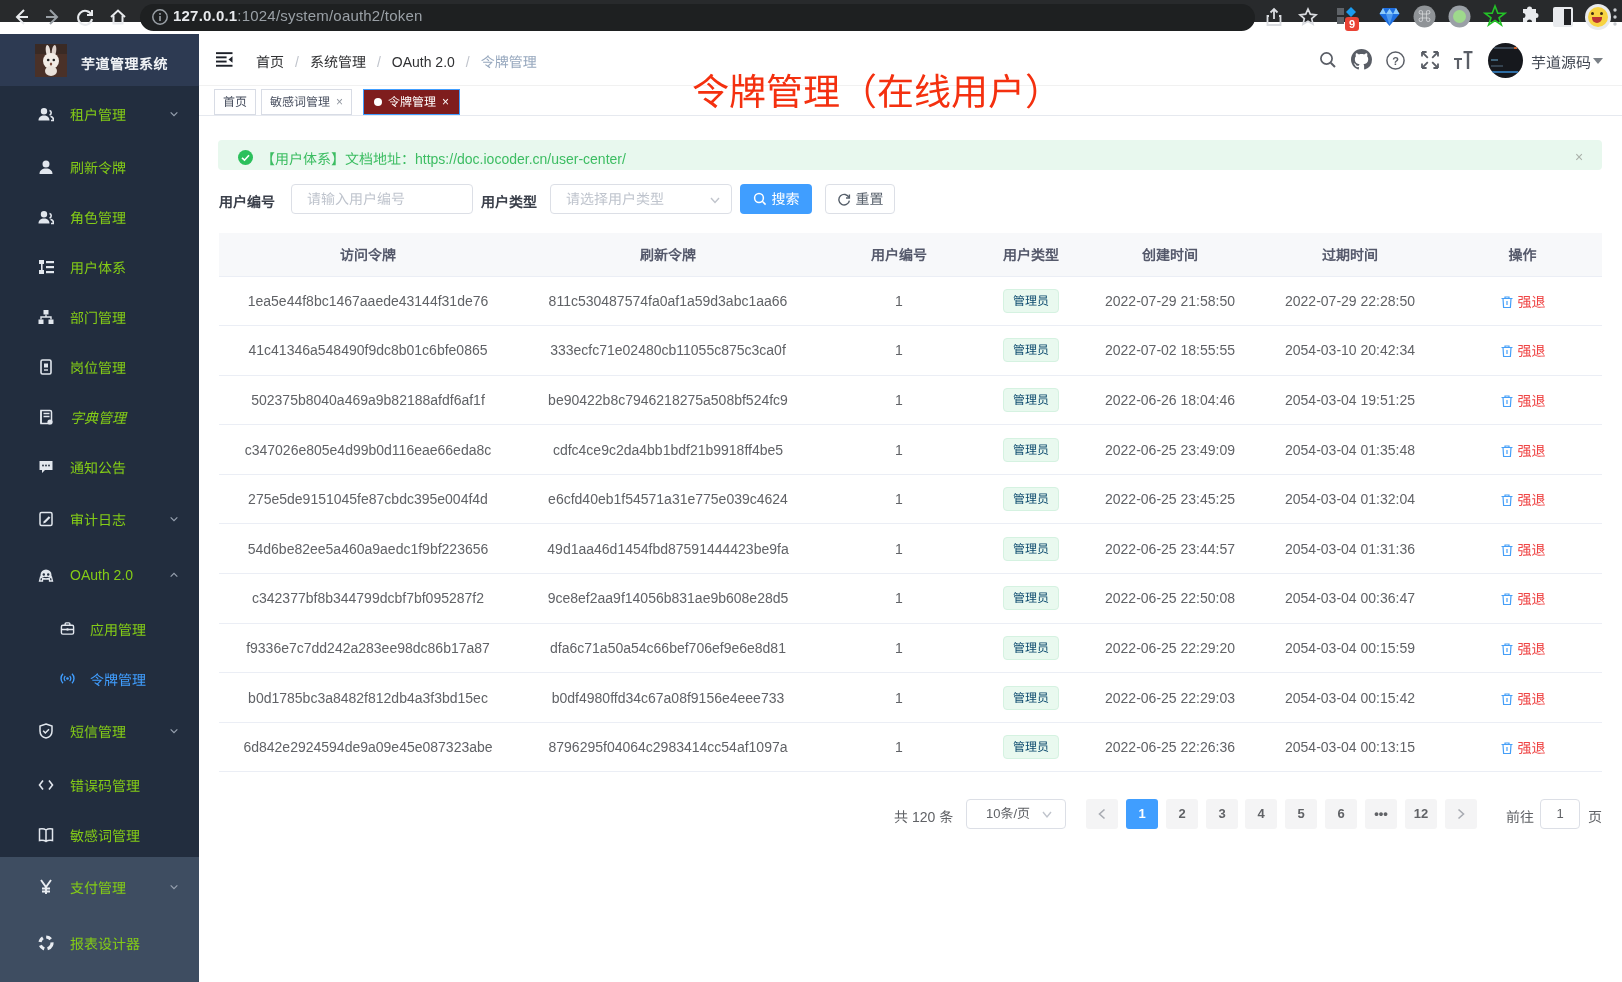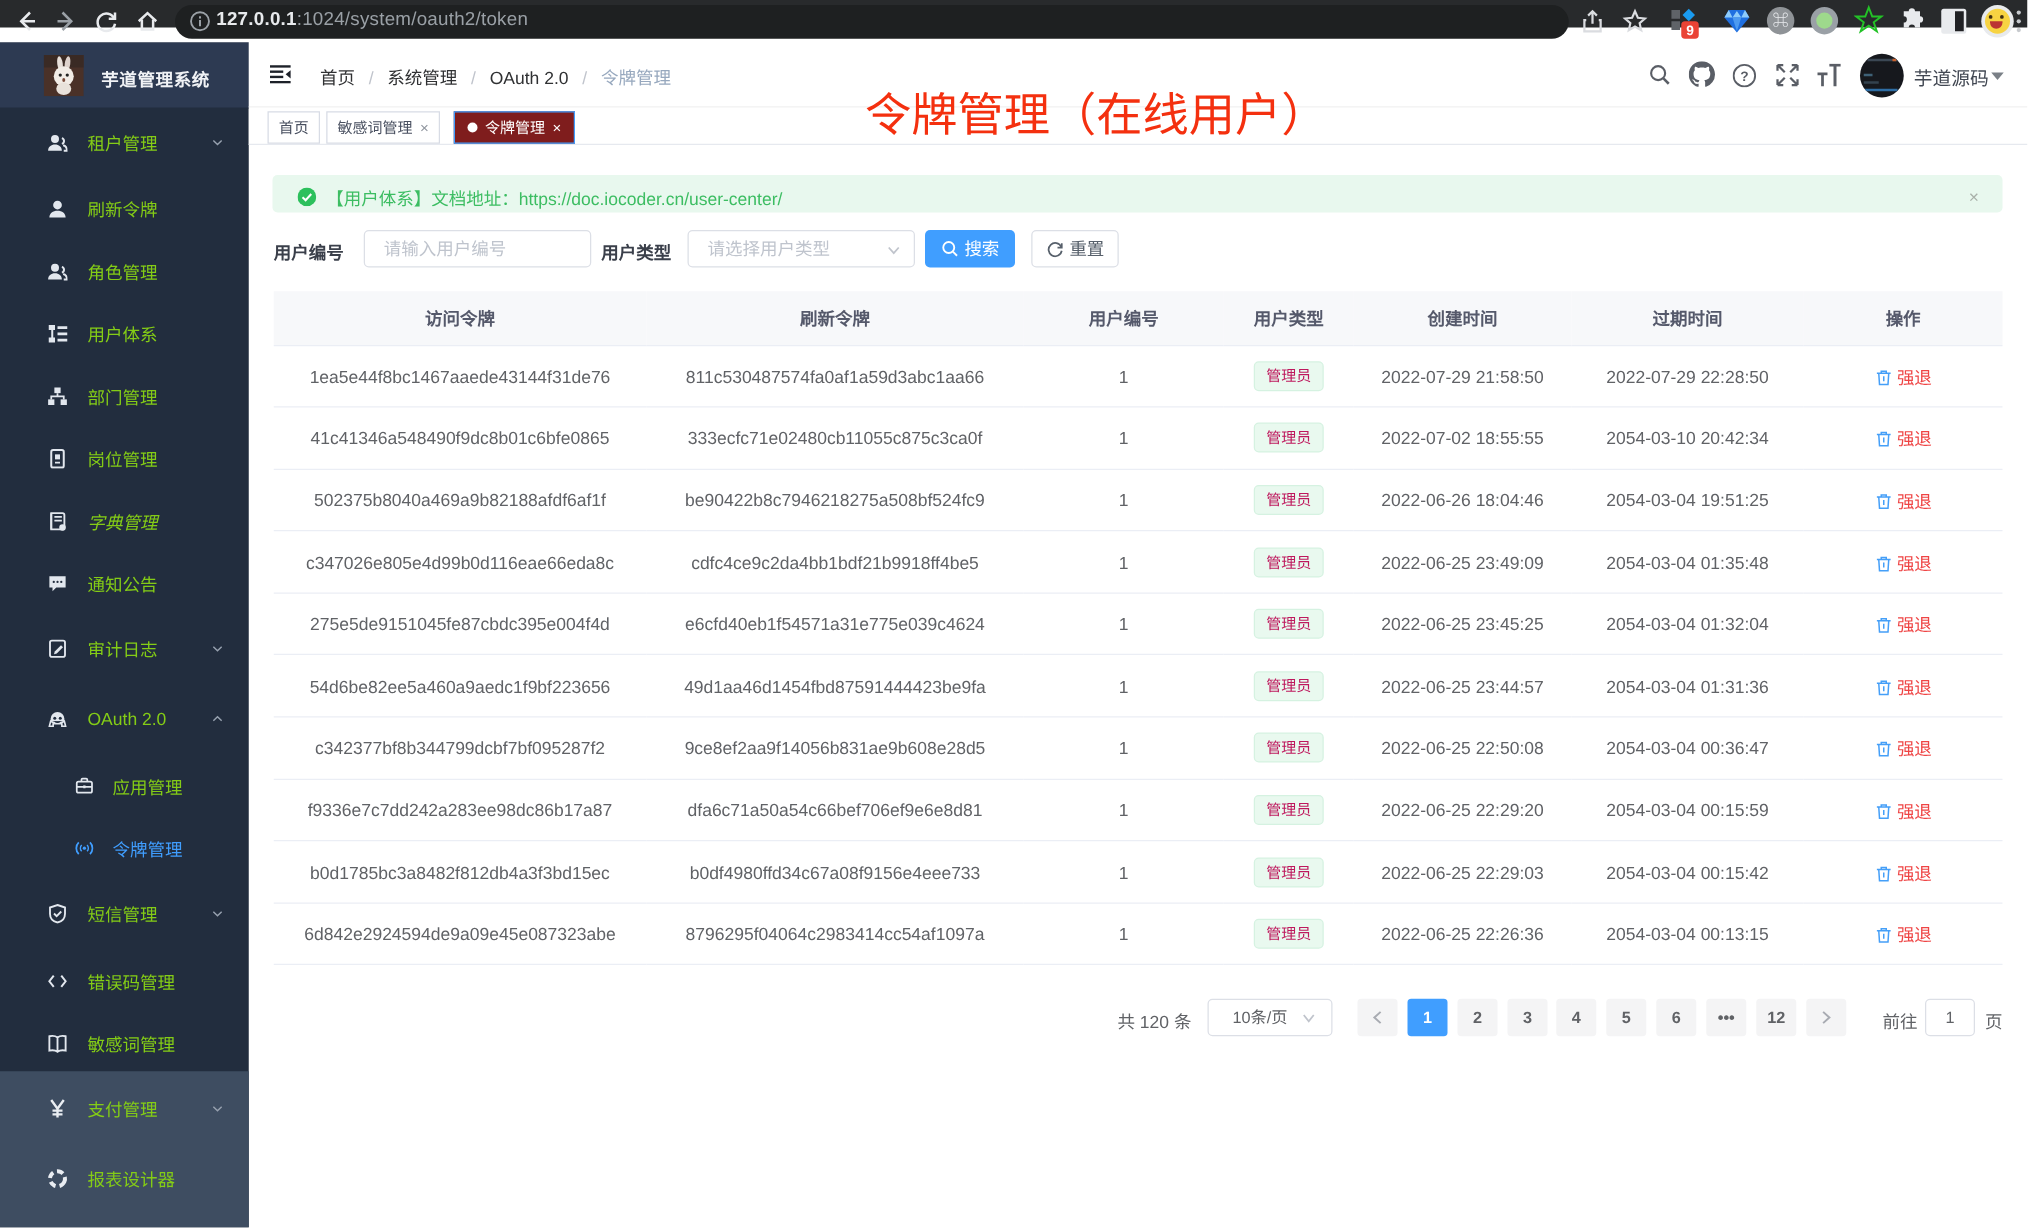--- a/index.html
+++ b/index.html
@@ -59,21 +59,21 @@
 
 .flabel { position:absolute; top:191px; font-size:14px; font-weight:700; color:#3a3f4a; }
 .finput { position:absolute; top:184px; height:30px; border:1px solid #dcdfe6; border-radius:4px; background:#fff; font-size:14px; color:#bfc4cd; line-height:28px; }
 #btnsearch { position:absolute; left:740px; top:184px; width:72px; height:30px; background:#409eff; border-radius:4px; color:#fff; font-size:14px; text-align:center; line-height:30px; }
 #btnreset { position:absolute; left:825px; top:184px; width:70px; height:30px; background:#fff; border:1px solid #dcdfe6; border-radius:4px; color:#57606b; font-size:14px; text-align:center; line-height:28px; }
 
 
 #tbl { position:absolute; left:219px; top:233px; width:1383px; border-collapse:collapse; table-layout:fixed; font-size:14px; }
 #tbl th { height:43px; background:#f7f8fa; color:#55596b; font-weight:700; text-align:center; font-size:14px; border-bottom:1px solid #ebeef5; }
 #tbl td { height:49.6px; background:#fff; color:#606266; text-align:center; border-bottom:1px solid #ebeef5; }
-.tagadmin { display:inline-block; padding:0 9px; height:24px; line-height:22px; background:#e9f9ef; border:1px solid #d5f2e1; border-radius:4px; color:#be185d; font-size:12px; }
+.tagadmin { display:inline-block; padding:0 9px; height:24px; line-height:22px; background:#e9f9ef; border:1px solid #d5f2e1; border-radius:4px; color:#0c4a6e; font-size:12px; }
 .kick { color:#ef4444; font-size:14px; white-space:nowrap; }
 .kick svg { vertical-align:-2px; margin-right:4px; }
 
 
 #pager { position:absolute; left:0; top:798px; width:1622px; height:32px; font-size:14px; color:#606266; }
 #ptotal { position:absolute; left:894px; top:8px; }
 #psize { position:absolute; left:966px; top:1px; width:100px; height:30px; border:1px solid #dcdfe6; border-radius:4px; color:#606266; font-size:13px; line-height:28px; text-align:left; padding-left:19px; }
 .pbtn { position:absolute; top:1px; width:32px; height:30px; line-height:30px; text-align:center; background:#f4f4f5; border-radius:3px; color:#606266; font-weight:700; font-size:13px; }
 .pbtn.on { background:#409eff; color:#fff; }
 .pbtn.nav { color:#a8abb2; font-weight:400; }

